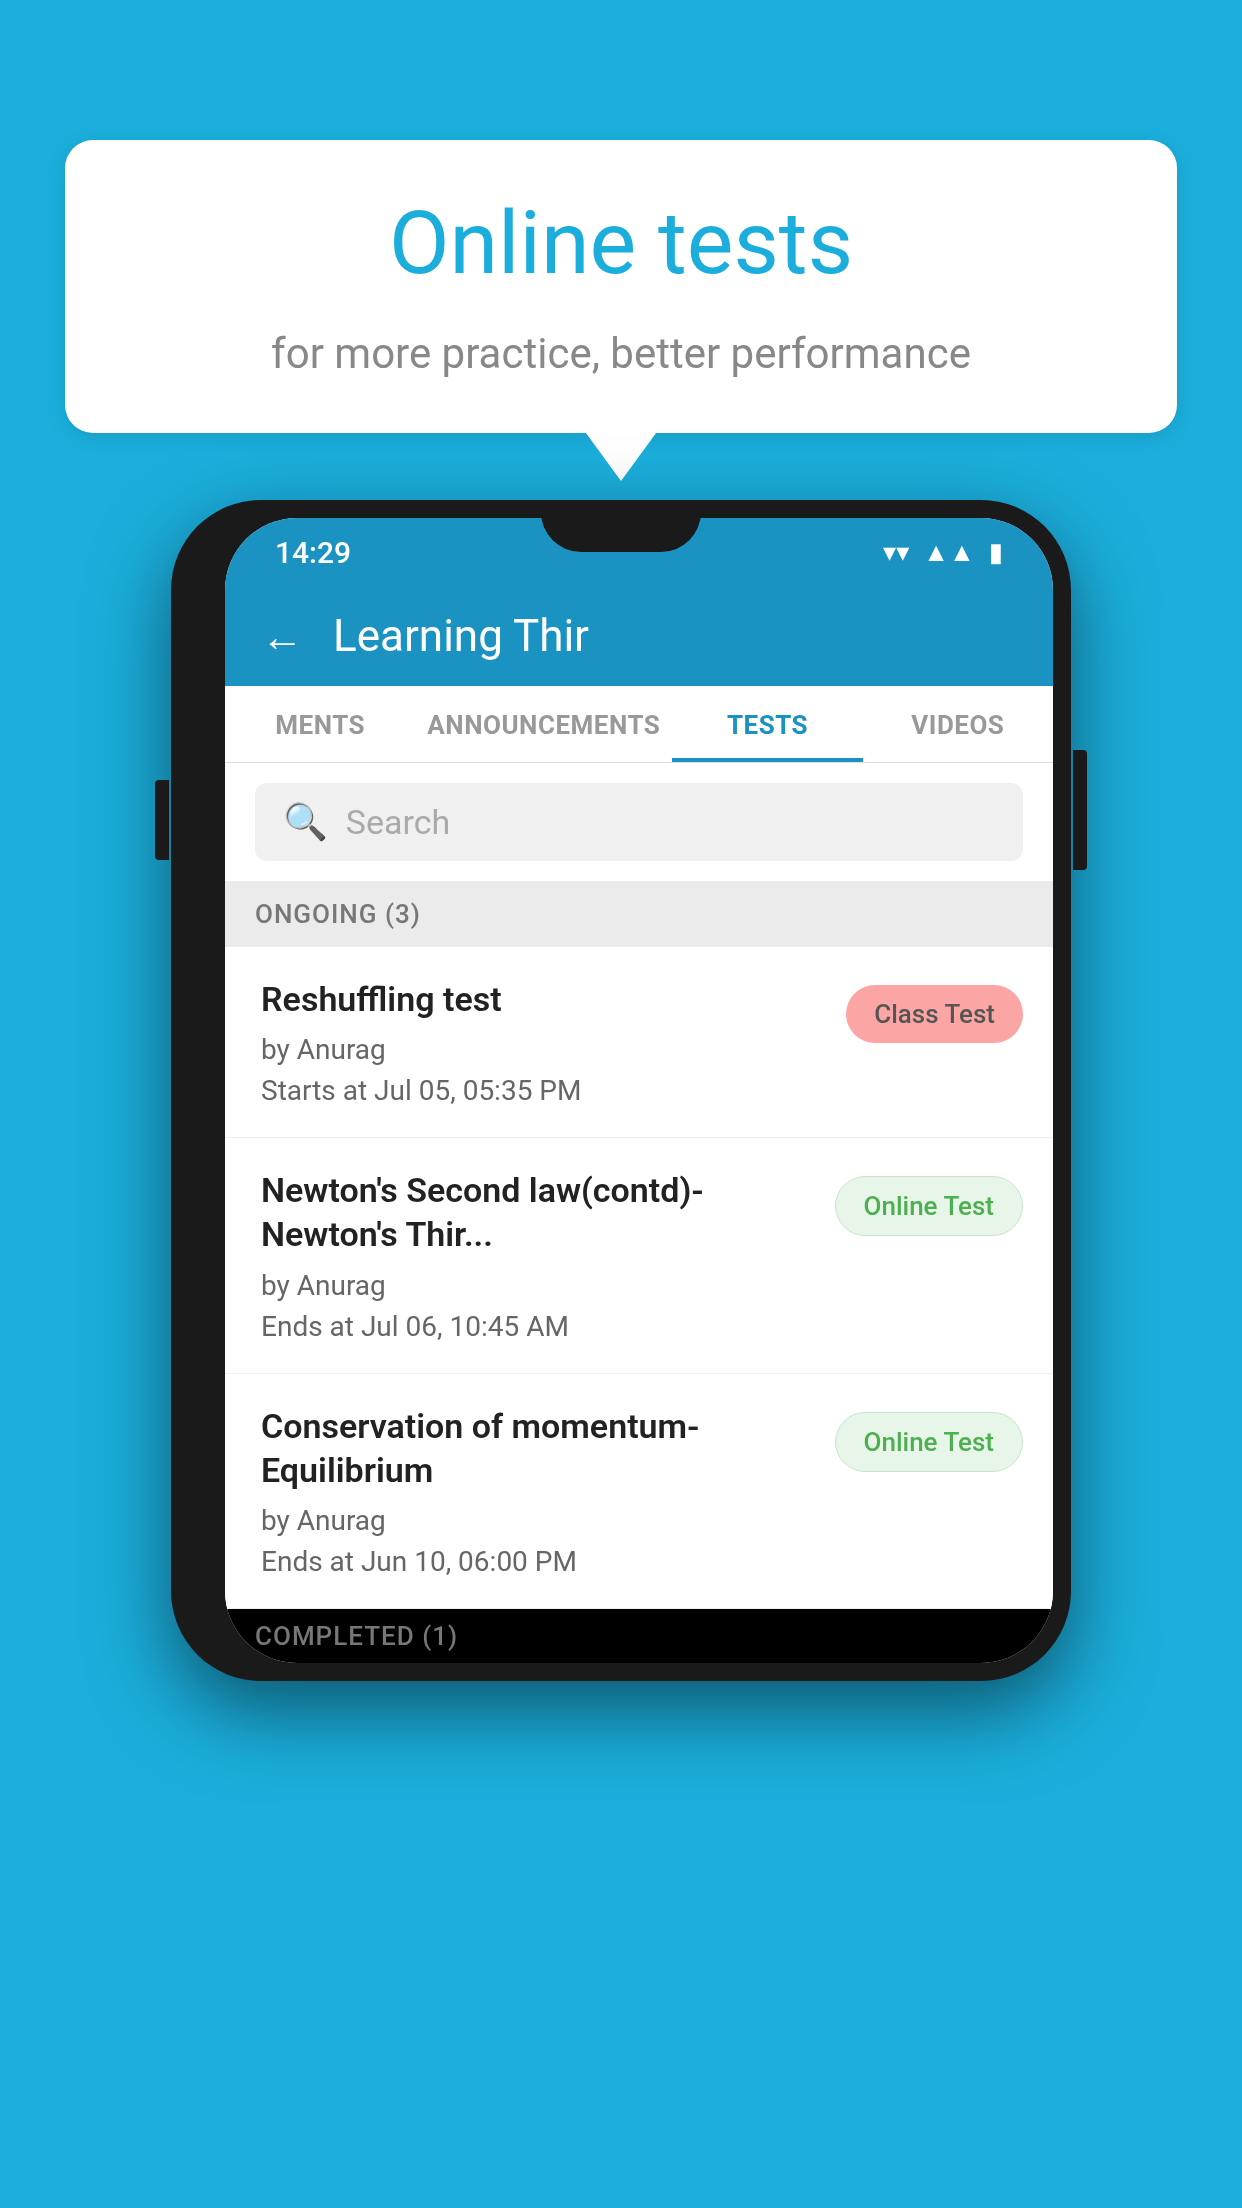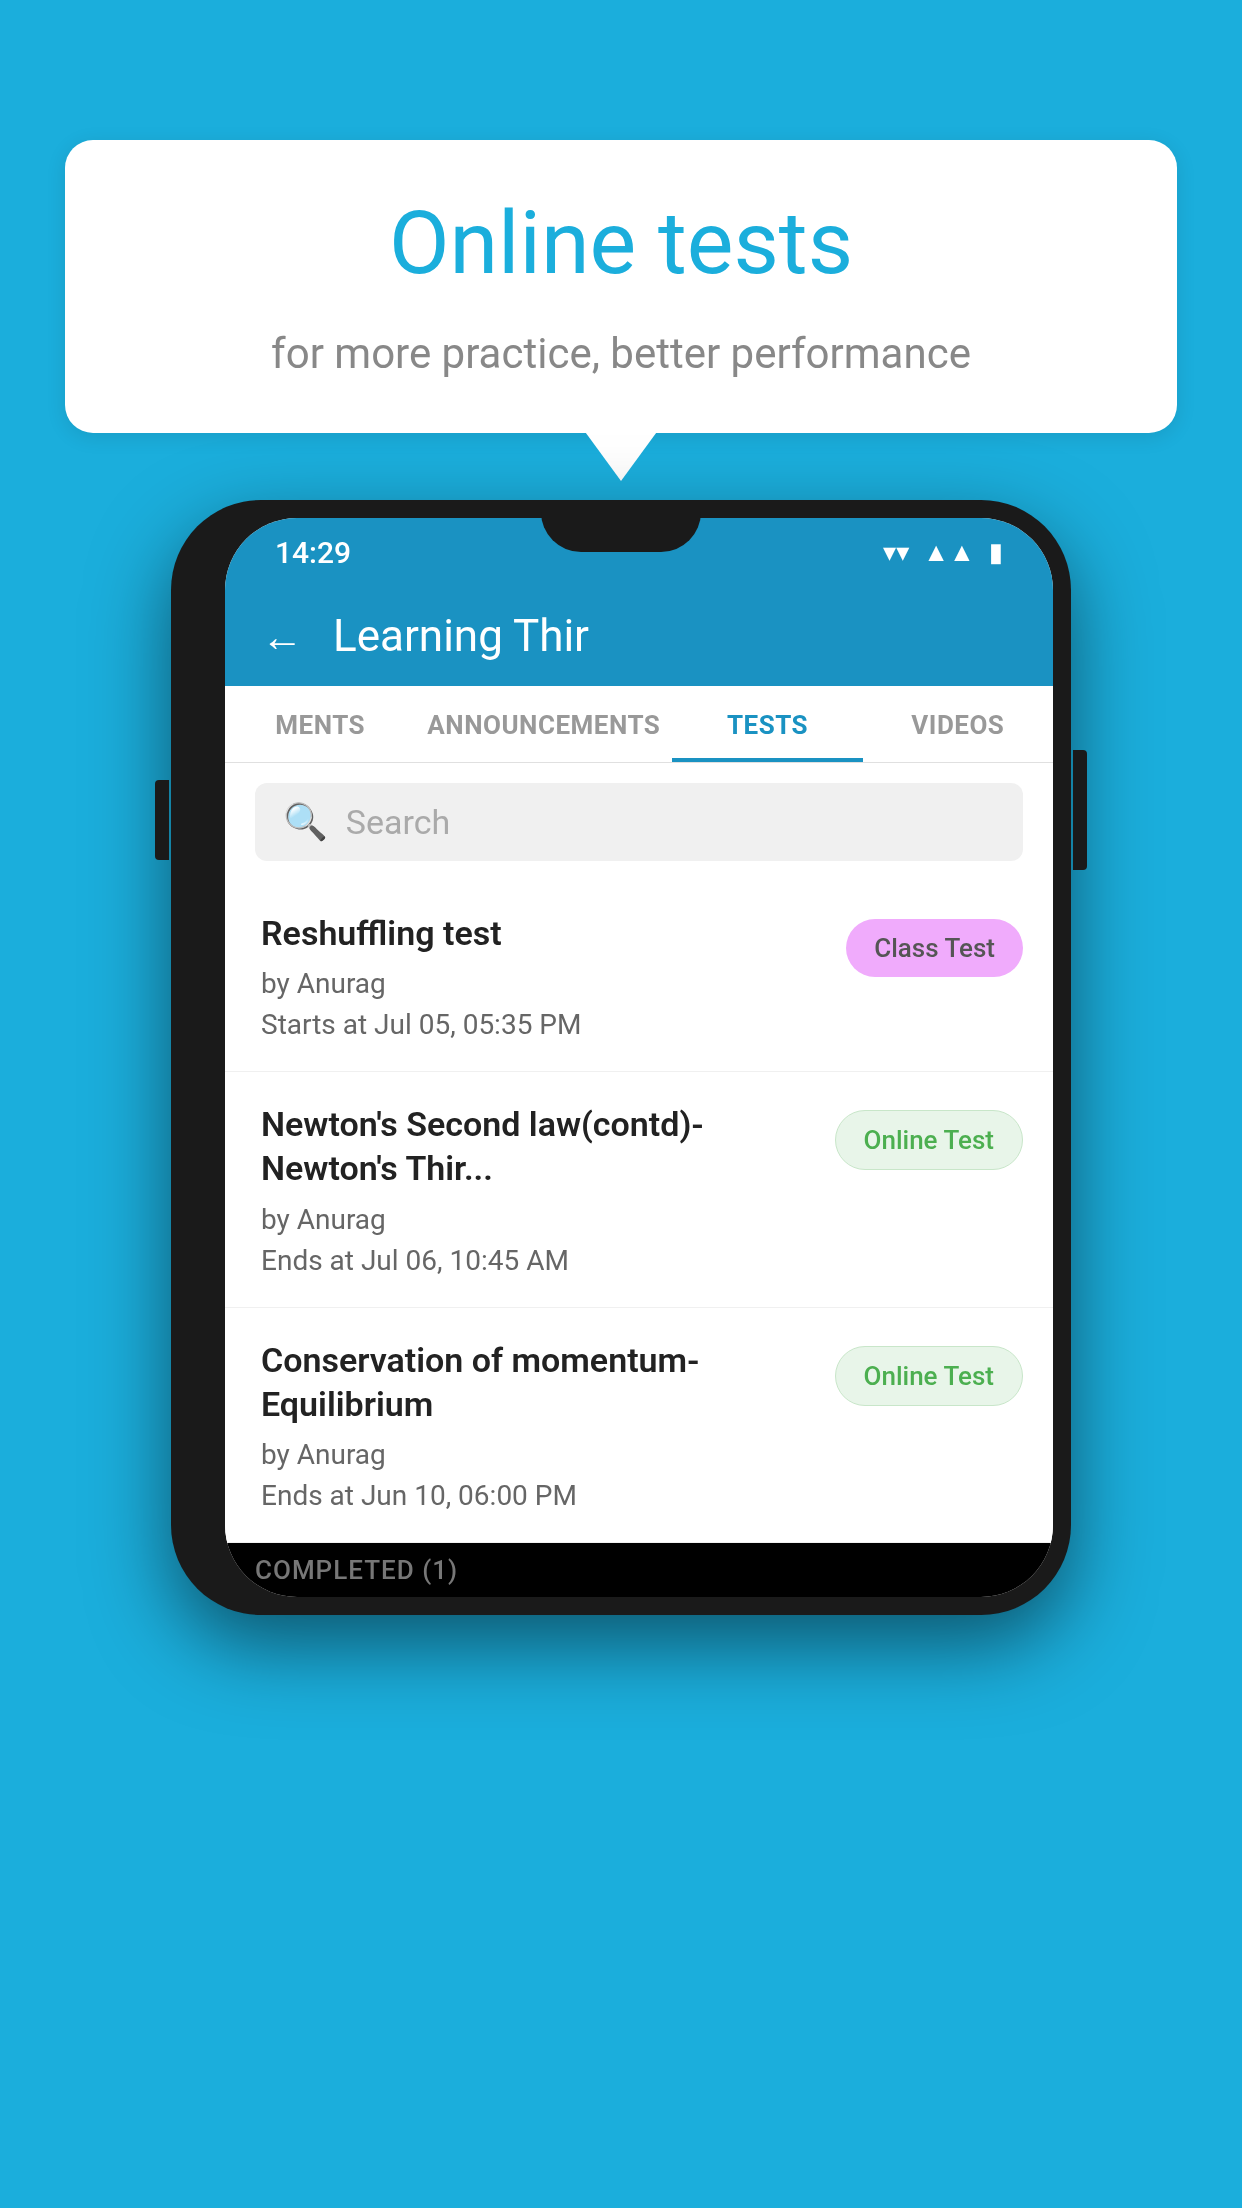--- a/index.html
+++ b/index.html
@@ -277,21 +277,21 @@
     .test-badge {
       border-radius: 50px;
       padding: 14px 28px;
       font-size: 26px;
       font-weight: 500;
       white-space: nowrap;
       margin-top: 8px;
     }
 
     .badge-class {
-      background: #f0abfc;
+      background: #fca5a5;
       color: #555;
     }
 
     .badge-online {
       background: #e8f5e9;
       color: #4CAF50;
       border: 1.5px solid #c8e6c9;
     }
 
     
@@ -351,20 +351,23 @@
         </div>
       </div>
 
       <div class="search-container">
         <div class="search-box">
           <span class="search-icon-sym">🔍</span>
           <span class="search-placeholder">Search</span>
         </div>
       </div>
 
+      <div class="section-header">
+        <span class="section-label">ONGOING (3)</span>
+      </div>
 
       <div class="test-item">
         <div class="test-info">
           <div class="test-title">Reshuffling test</div>
           <div class="test-author">by Anurag</div>
           <div class="test-time">Starts at  Jul 05, 05:35 PM</div>
         </div>
         <div class="test-badge badge-class">Class Test</div>
       </div>
 

